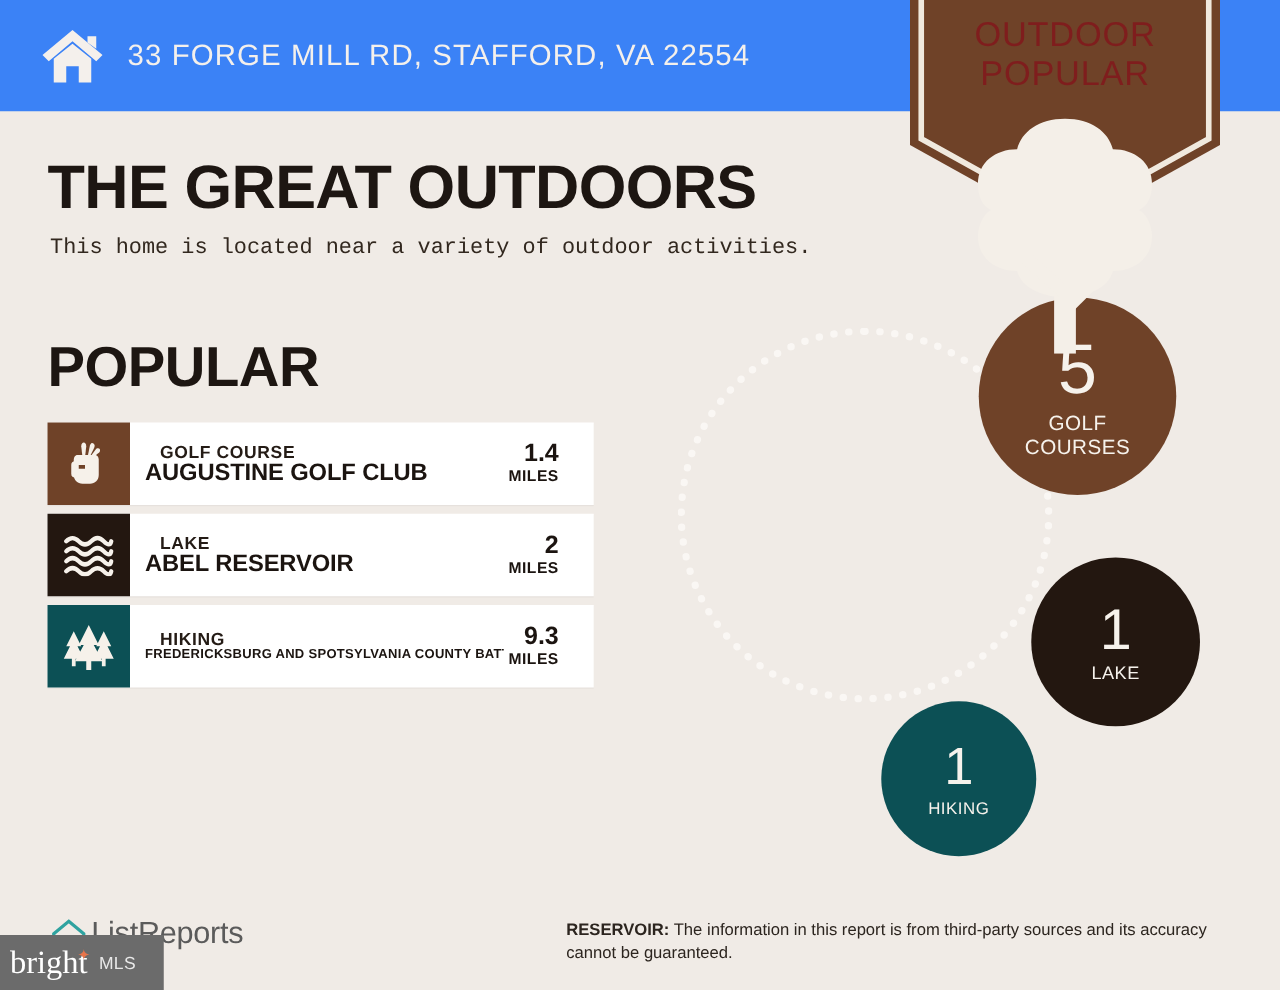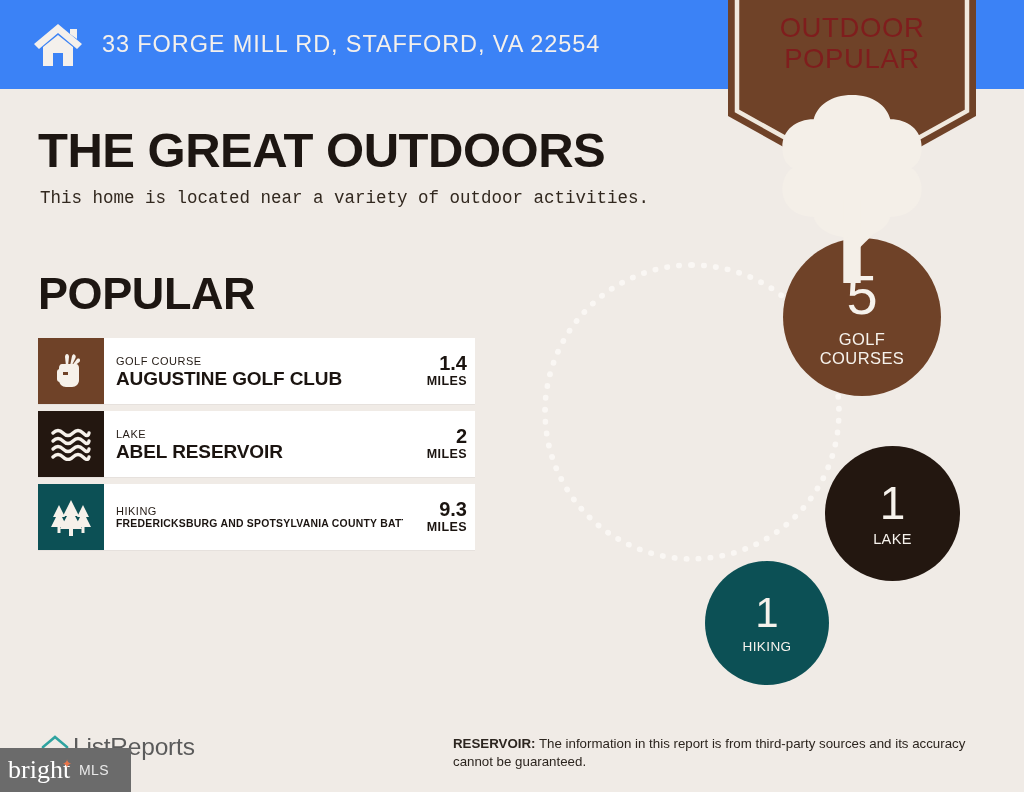--- a/index.html
+++ b/index.html
@@ -99,43 +99,44 @@
     display: flex; align-items: center; justify-content: center;
   }
   .poi-icon-box svg { display: block; }
   .poi-text {
     flex: 1 1 auto;
     padding-left: 12px;
     display: flex; flex-direction: column; justify-content: center;
     overflow: hidden;
   }
   .poi-cat {
-    font-size: 11px;
-    font-weight: normal;
+    font-size: 14px;
+    font-weight: bold;
     letter-spacing: 0.5px;
     color: #241b15;
     line-height: 14px;
+    margin-left: 12px;
   }
   .poi-name {
     font-size: 19px;
     font-weight: bold;
     letter-spacing: -0.1px;
     color: #1b1410;
     line-height: 21px;
     white-space: nowrap;
   }
   .poi-name.small {
     font-size: 10.4px;
     letter-spacing: 0.25px;
     line-height: 12.5px;
   }
   .poi-dist {
     flex: none;
     width: 72px;
-    padding-right: 8px;
+    padding-right: 28px;
     display: flex; flex-direction: column;
     align-items: flex-end; justify-content: center;
   }
   .poi-dist-num {
     font-size: 20px; font-weight: bold; color: #1b1410; line-height: 21px;
   }
   .poi-dist-unit {
     font-size: 12.5px; font-weight: bold; letter-spacing: 0.4px;
     color: #1b1410; line-height: 15px;
   }

